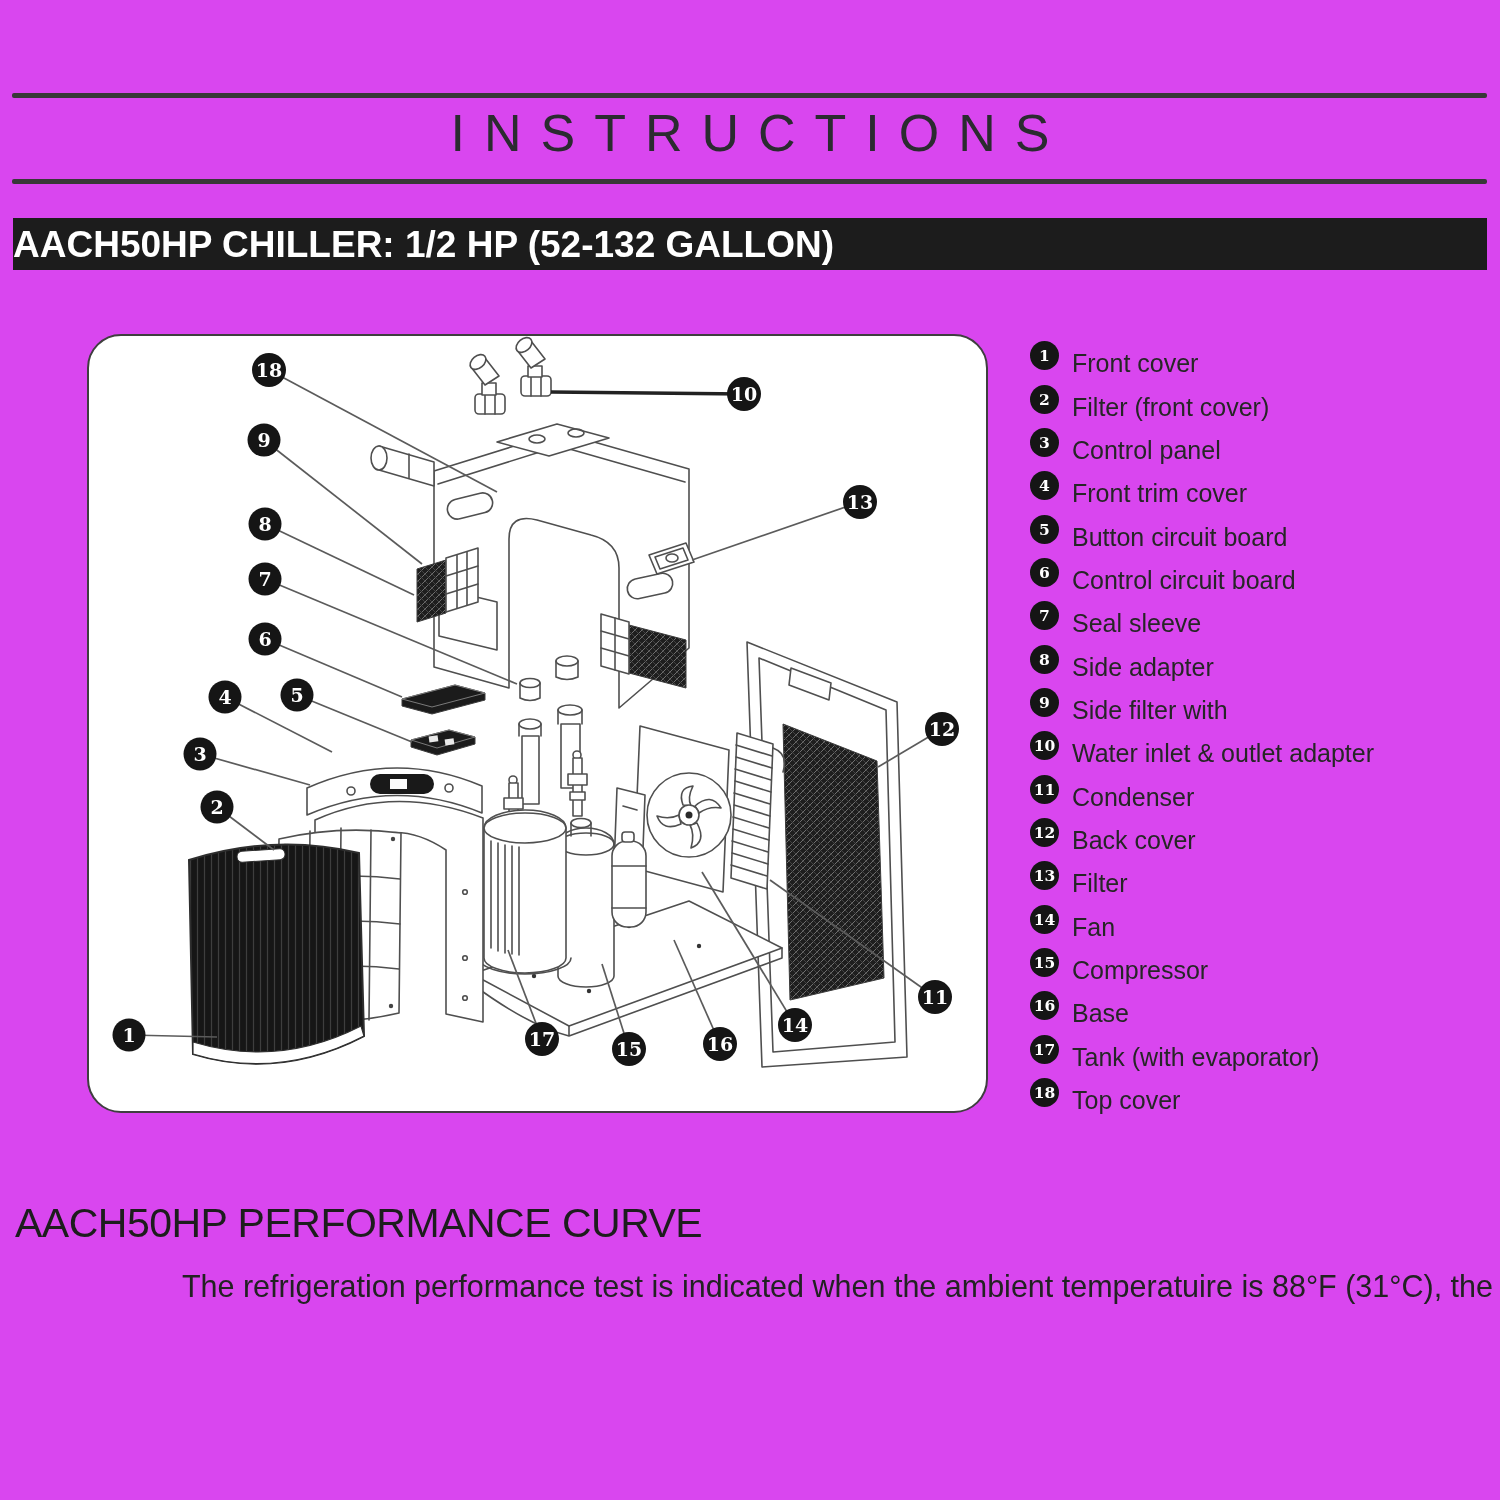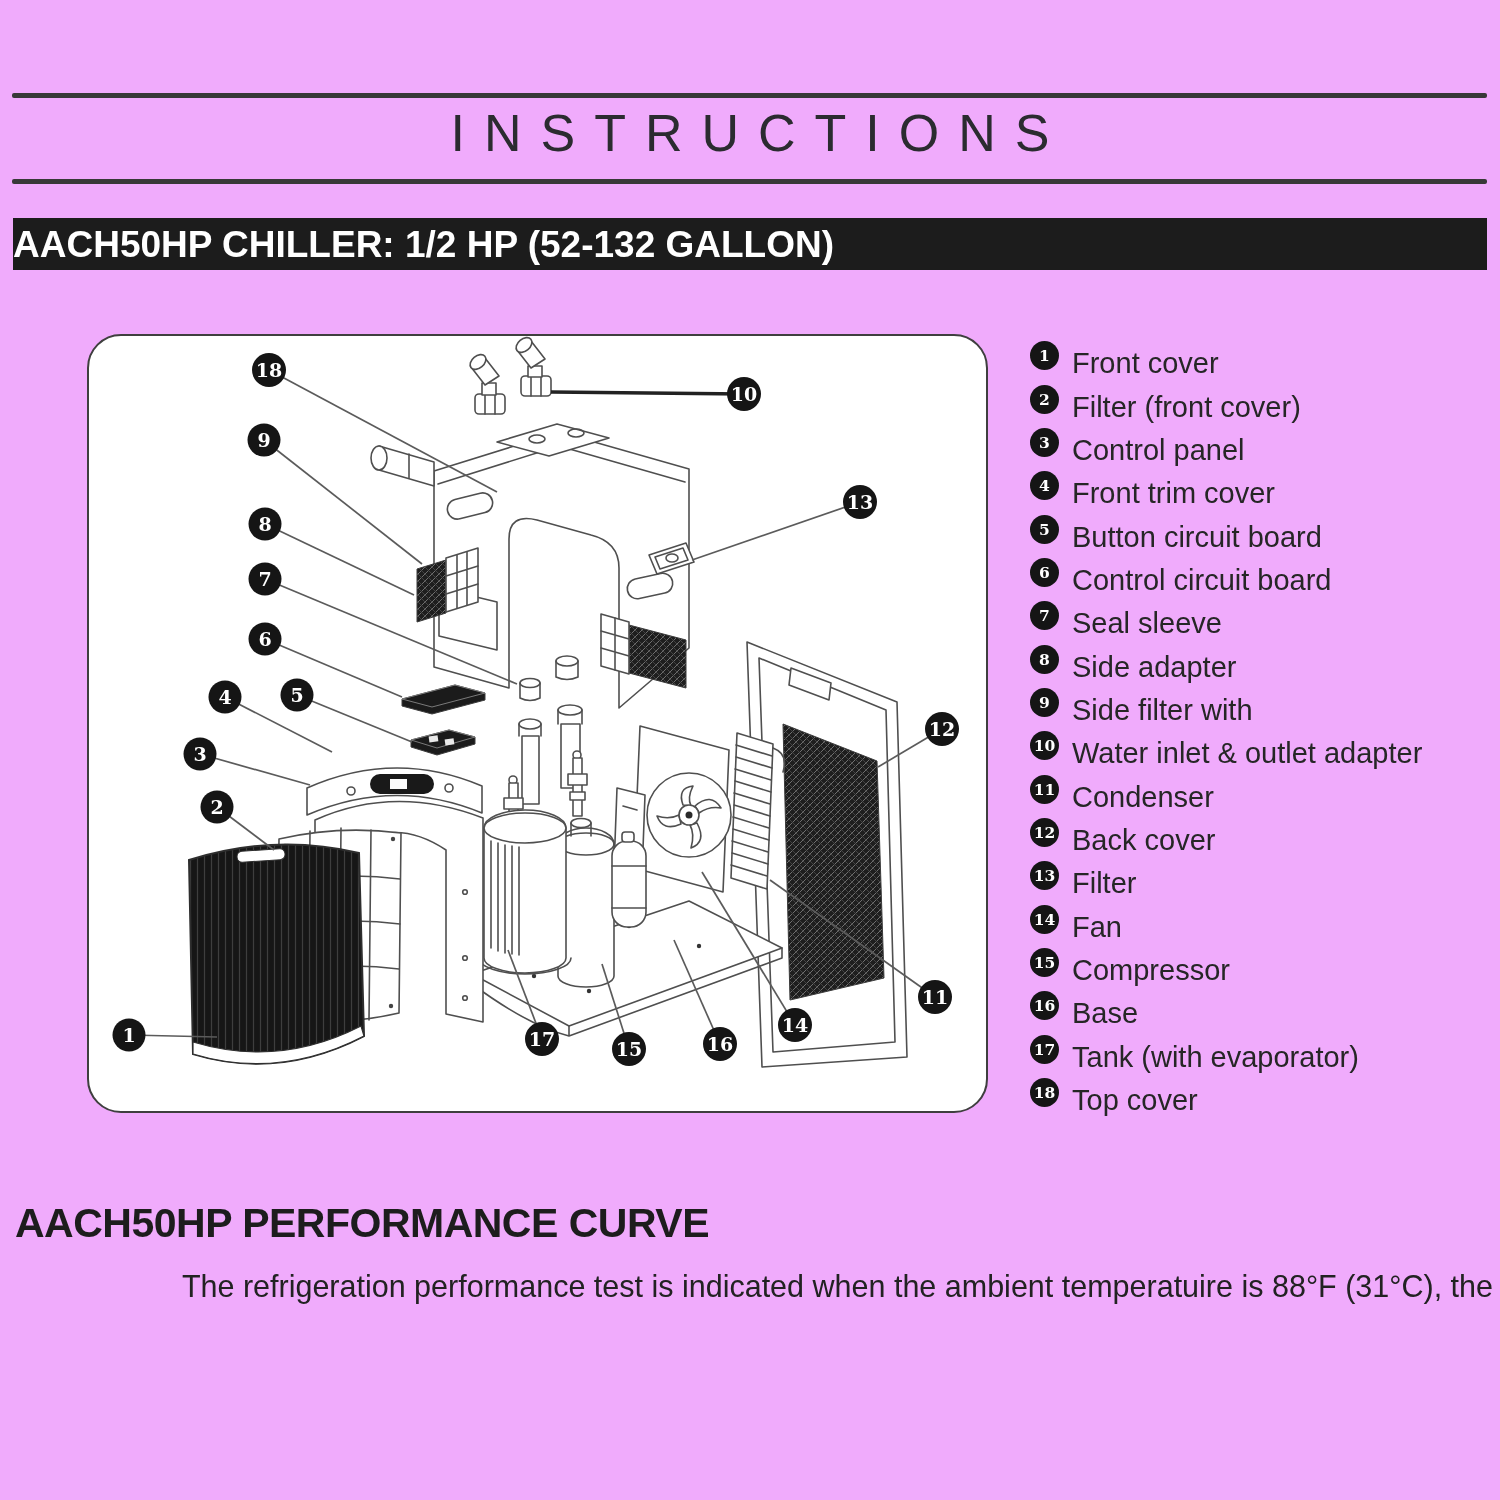--- a/index.html
+++ b/index.html
@@ -1,16 +1,16 @@
 <!DOCTYPE html>
 <html><head>
 <meta charset="utf-8">
 <style>
   html,body{margin:0;padding:0;background:#ffffff;}
-  .page{position:relative;width:1500px;height:1500px;background:#f0abfc;overflow:hidden;
+  .page{position:relative;width:1500px;height:1500px;background:#d946ef;overflow:hidden;
         font-family:"Liberation Sans",sans-serif;color:#232323;}
 
   
   .rule{position:absolute;left:12px;right:13px;height:5px;background:#383838;border-radius:2px;}
   .rule-top{top:93px;}
   .rule-bottom{top:179px;}
   .page-title{position:absolute;left:0;right:0;top:103px;height:60px;line-height:60px;
               text-align:center;font-size:52px;font-weight:normal;color:#2b2b30;
               letter-spacing:19px;text-indent:19px;}
   .banner{position:absolute;left:13px;right:13px;top:218px;height:52px;background:#1c1c1c;
@@ -20,24 +20,24 @@
   .diagram-box{position:absolute;left:87px;top:334px;width:901px;height:779px;
                border:2.5px solid #3f3f3f;border-radius:34px;box-sizing:border-box;background:#fff;}
   .diagram-box svg{position:absolute;left:0;top:0;}
 
   
   .parts-list{position:absolute;left:1030px;top:334px;width:460px;}
   .part-row{display:flex;align-items:center;height:43.35px;}
   .badge{flex:0 0 auto;width:29px;height:29px;border-radius:50%;background:#151515;color:#fff;
          font-family:"DejaVu Serif",serif;font-weight:bold;font-size:15.5px;
          display:flex;align-items:center;justify-content:center;margin-right:13px;}
-  .part-label{font-size:29px;color:#262626;white-space:nowrap;margin-top:16px;}
+  .part-label{font-size:25px;color:#262626;white-space:nowrap;margin-top:16px;}
 
   
-  .perf-heading{position:absolute;left:15px;top:1200px;font-size:41px;font-weight:bold;
+  .perf-heading{position:absolute;left:15px;top:1200px;font-size:41px;font-weight:normal;
                 color:#1d1d1d;letter-spacing:-0.5px;white-space:nowrap;text-align:right;}
   .perf-paragraph{position:absolute;left:15px;top:1258px;width:1478px;text-align:right;}
   .perf-line{font-size:30.5px;line-height:57.5px;color:#222;white-space:nowrap;}
 
   
   .ln{stroke:#4f4f4f;stroke-width:1.6;fill:none;stroke-linejoin:round;stroke-linecap:round;}
   .wh{stroke:#4f4f4f;stroke-width:1.6;fill:#ffffff;stroke-linejoin:round;stroke-linecap:round;}
   .dk{fill:#1b1b1b;stroke:#3c3c3c;stroke-width:1;}
   .leader{stroke:#5b5b5b;stroke-width:1.7;fill:none;}
   .leader-thick{stroke:#222;stroke-width:3.6;fill:none;}

